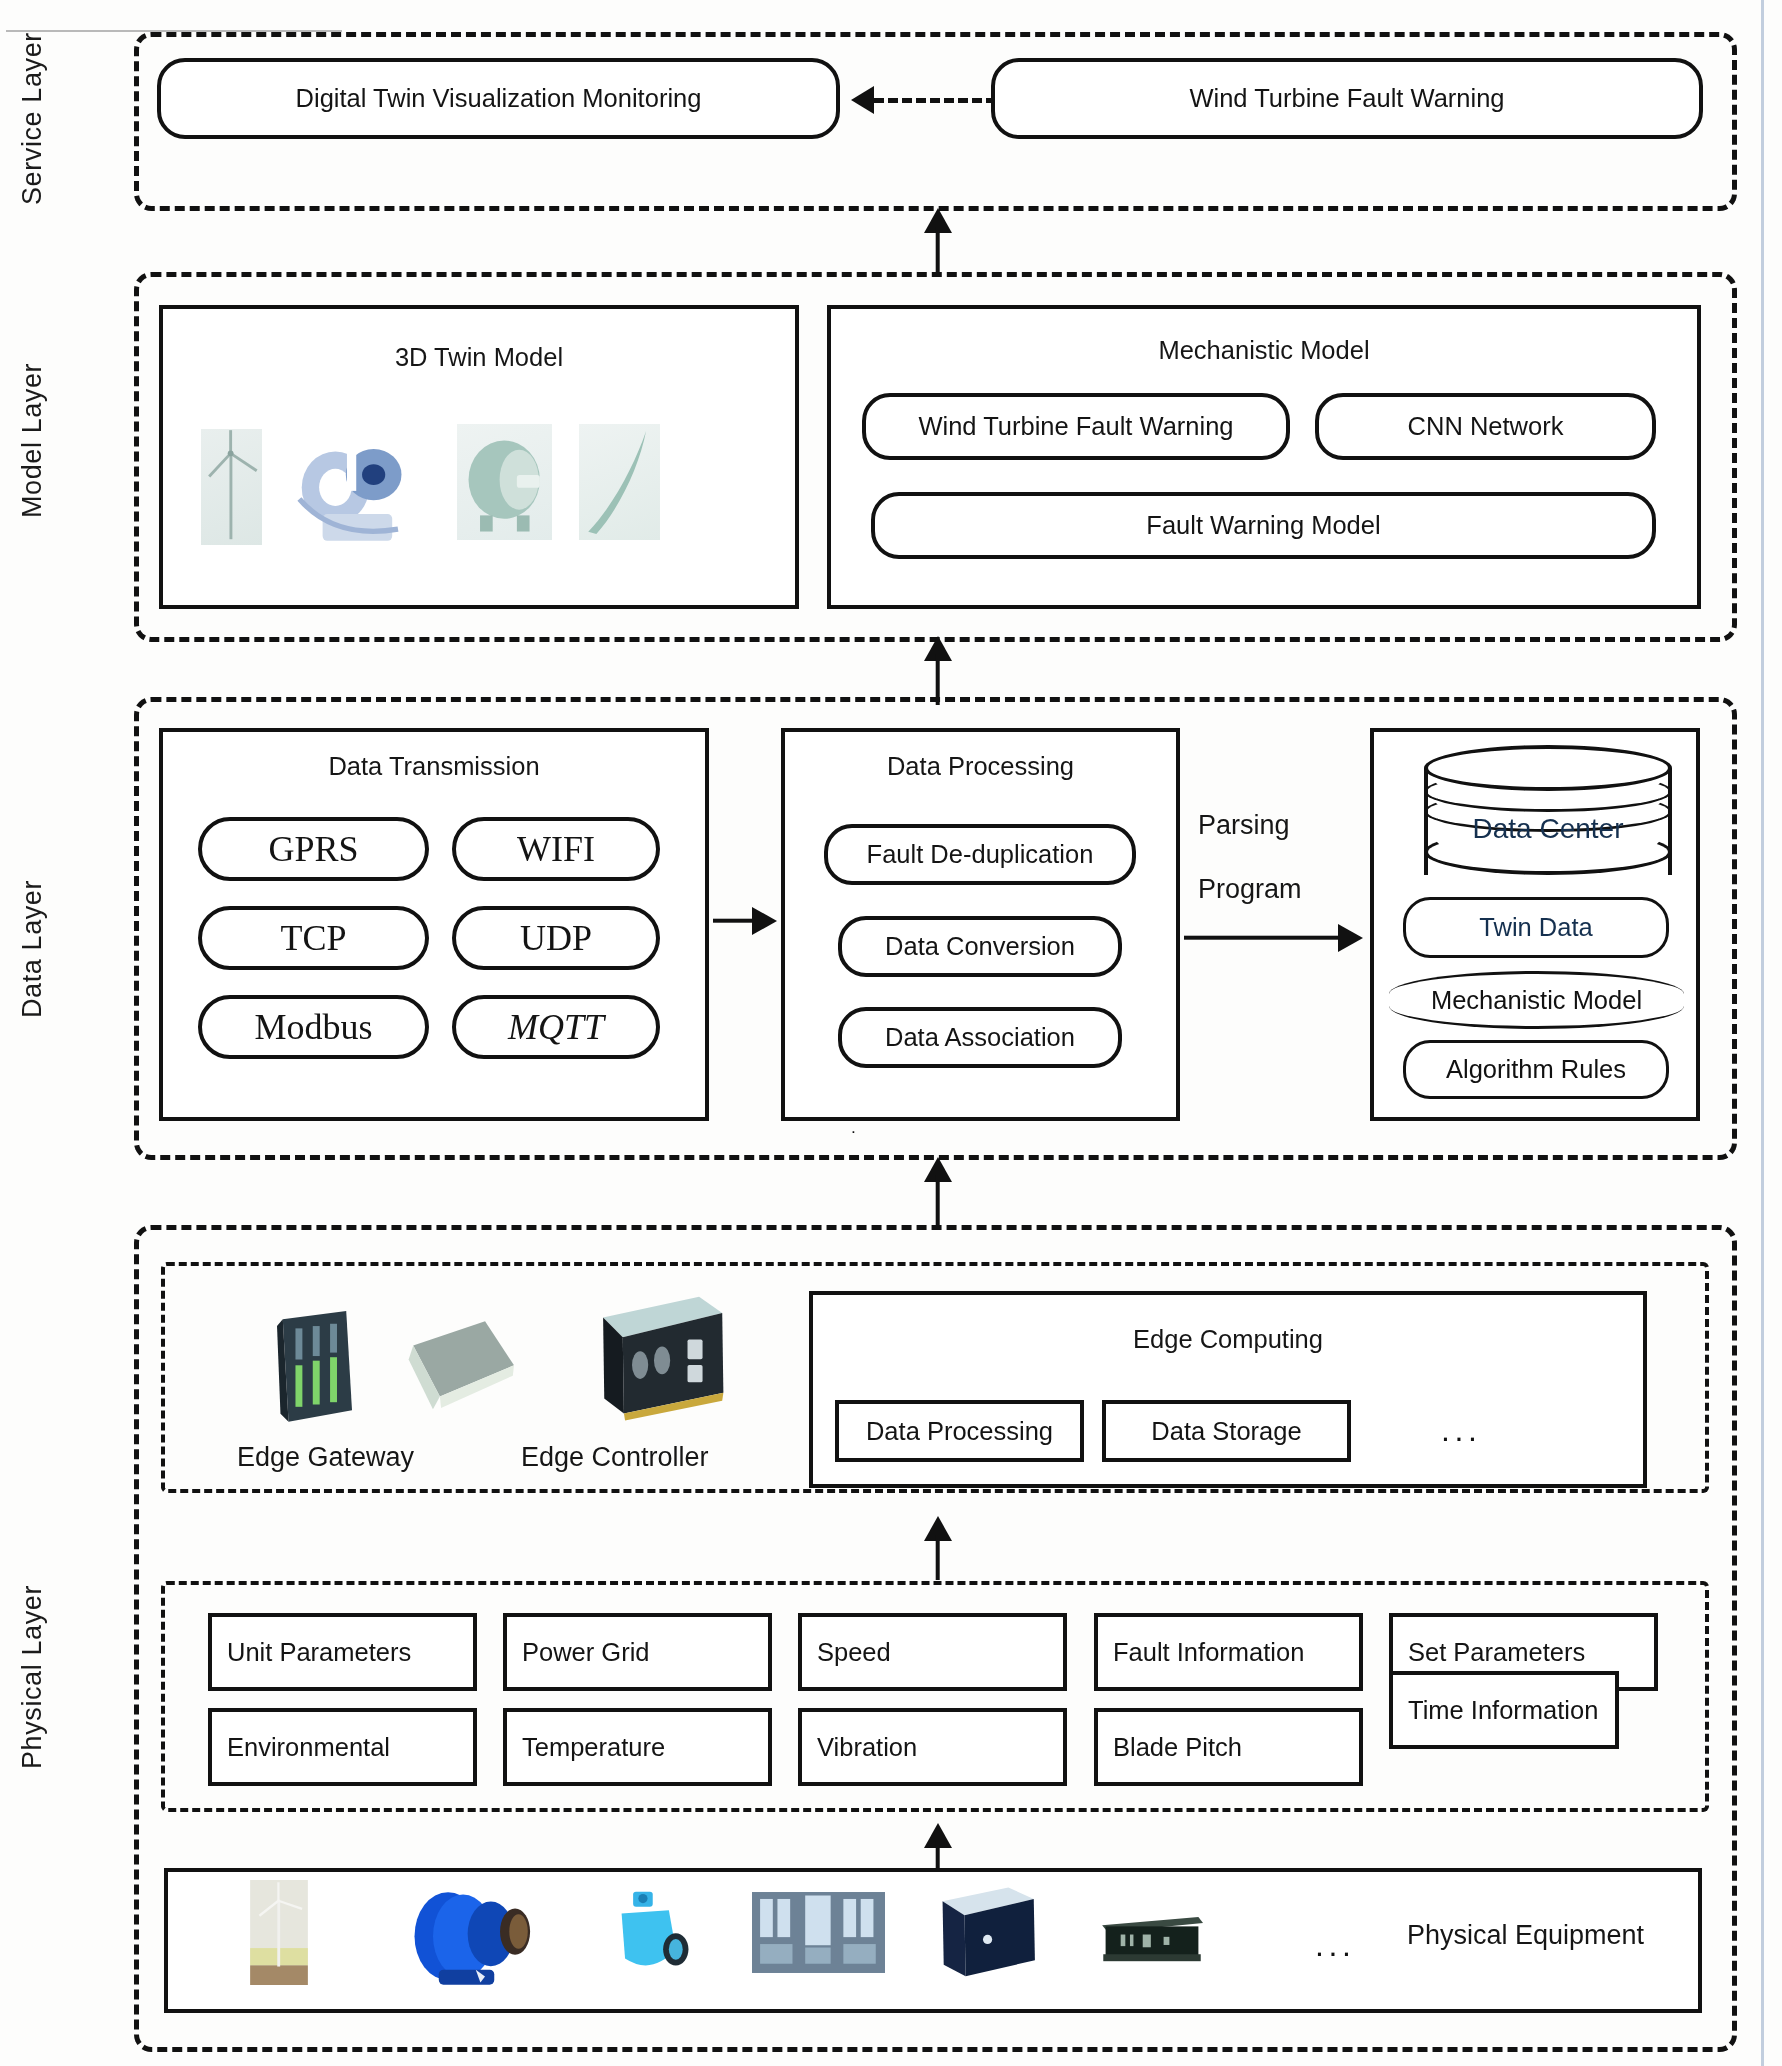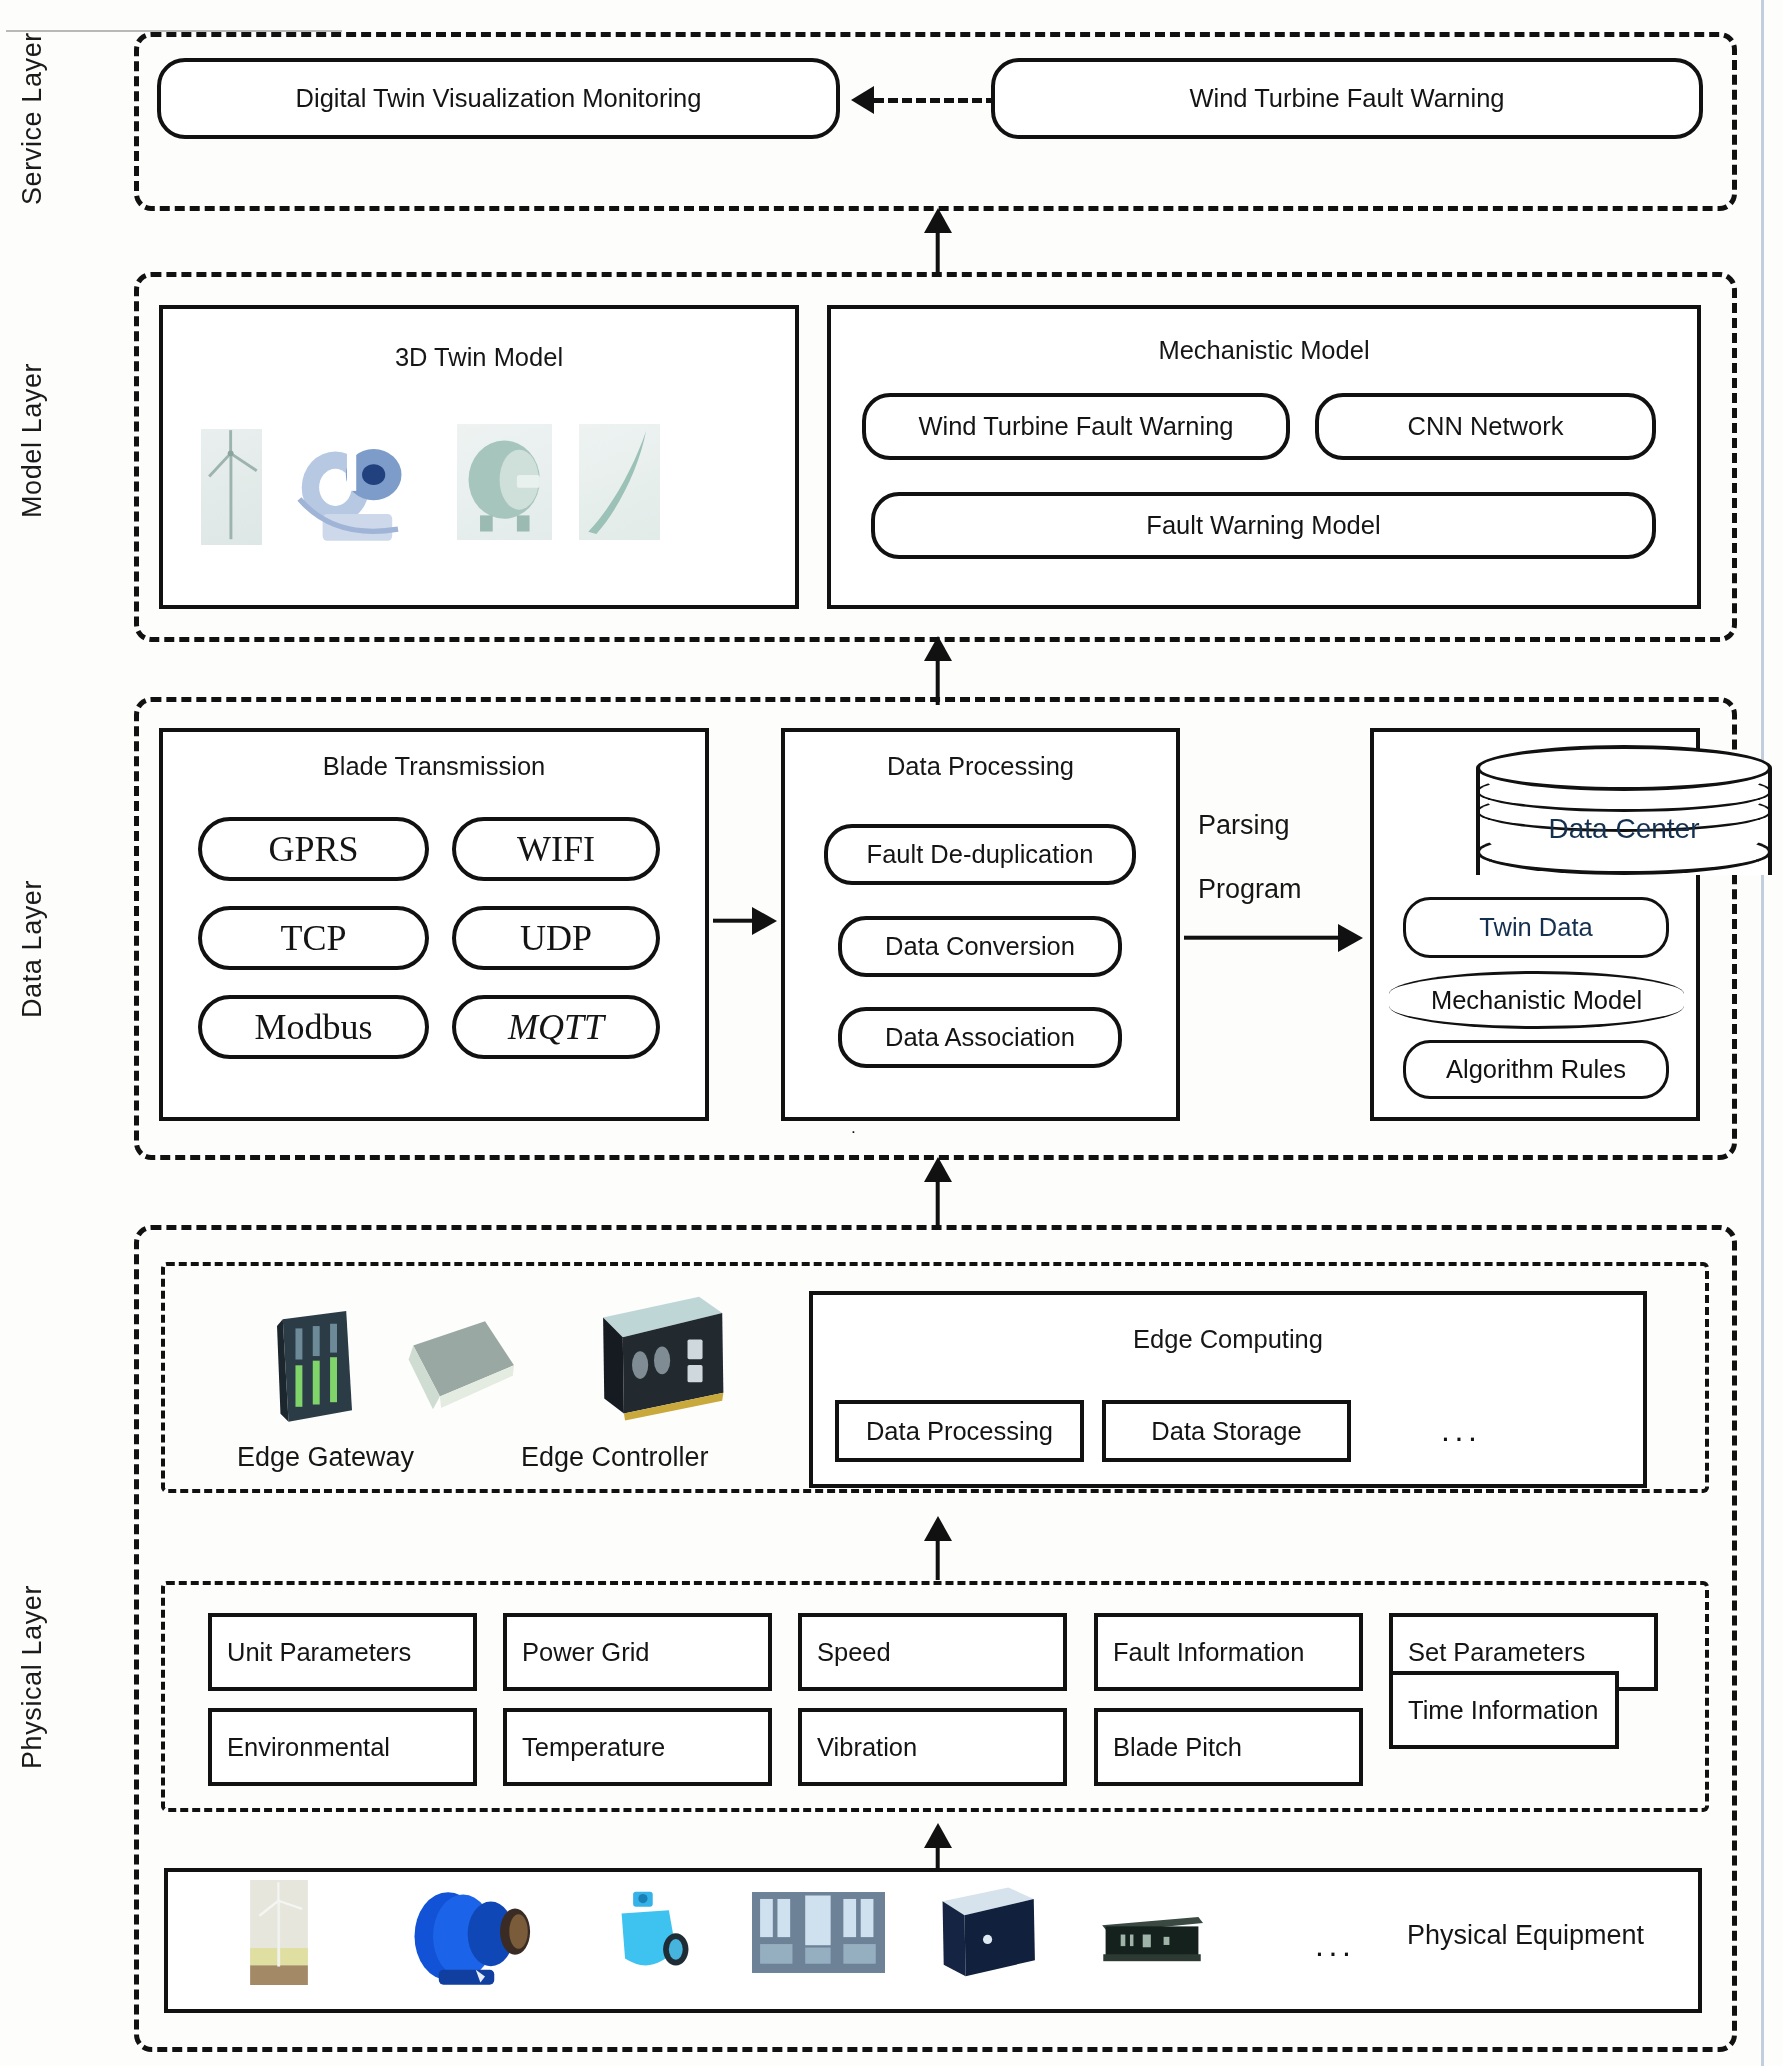--- a/index.html
+++ b/index.html
@@ -222,21 +222,21 @@
   <div class="arrow-up" style="left:920px;top:636px;width:35px;height:69px;">
     <div class="head"></div>
     <div class="shaft" style="height:51px;"></div>
   </div>
 
   <div class="layer-caption" style="left:17.4px;top:798px;height:301px;width:35px;">Data Layer</div>
 
   <div class="layer-box" style="left:134px;top:697px;width:1603px;height:463px;"></div>
 
   <div class="panel" style="left:159px;top:728px;width:550px;height:393px;"></div>
-  <div class="panel-title" style="left:159px;top:752px;width:550px;">Blade Transmission</div>
+  <div class="panel-title" style="left:159px;top:752px;width:550px;">Data Transmission</div>
 
   <div class="pill serif" style="left:198px;top:817px;width:231px;height:64px;">
     <span>GPRS</span>
   </div>
   <div class="pill serif" style="left:452px;top:817px;width:208px;height:64px;">
     <span>WIFI</span>
   </div>
   <div class="pill serif" style="left:198px;top:906px;width:231px;height:64px;">
     <span>TCP</span>
   </div>
@@ -271,21 +271,21 @@
   <div class="side-label" style="left:1198px;top:810px;">Parsing</div>
   <div class="side-label" style="left:1198px;top:874px;">Program</div>
 
   <div class="arrow-right" style="left:1184px;top:920px;width:179px;height:35px;">
     <div class="shaft" style="width:161px;"></div>
     <div class="head"></div>
   </div>
 
   <div class="panel" style="left:1370px;top:728px;width:330px;height:393px;"></div>
 
-  <div class="cylinder" style="left:1476px;top:745px;width:296px;height:136px;">
+  <div class="cylinder" style="left:1424px;top:745px;width:248px;height:136px;">
     <div class="cyl-body"></div>
     <div class="cyl-bot"></div>
     <div class="cyl-r1"></div>
     <div class="cyl-r2"></div>
     <div class="cyl-top"></div>
     <div class="cyl-label blue-ink">Data Center</div>
   </div>
 
   <div class="thinpill blue-ink" style="left:1403px;top:897px;width:266px;height:61px;">
     <span>Twin Data</span>

